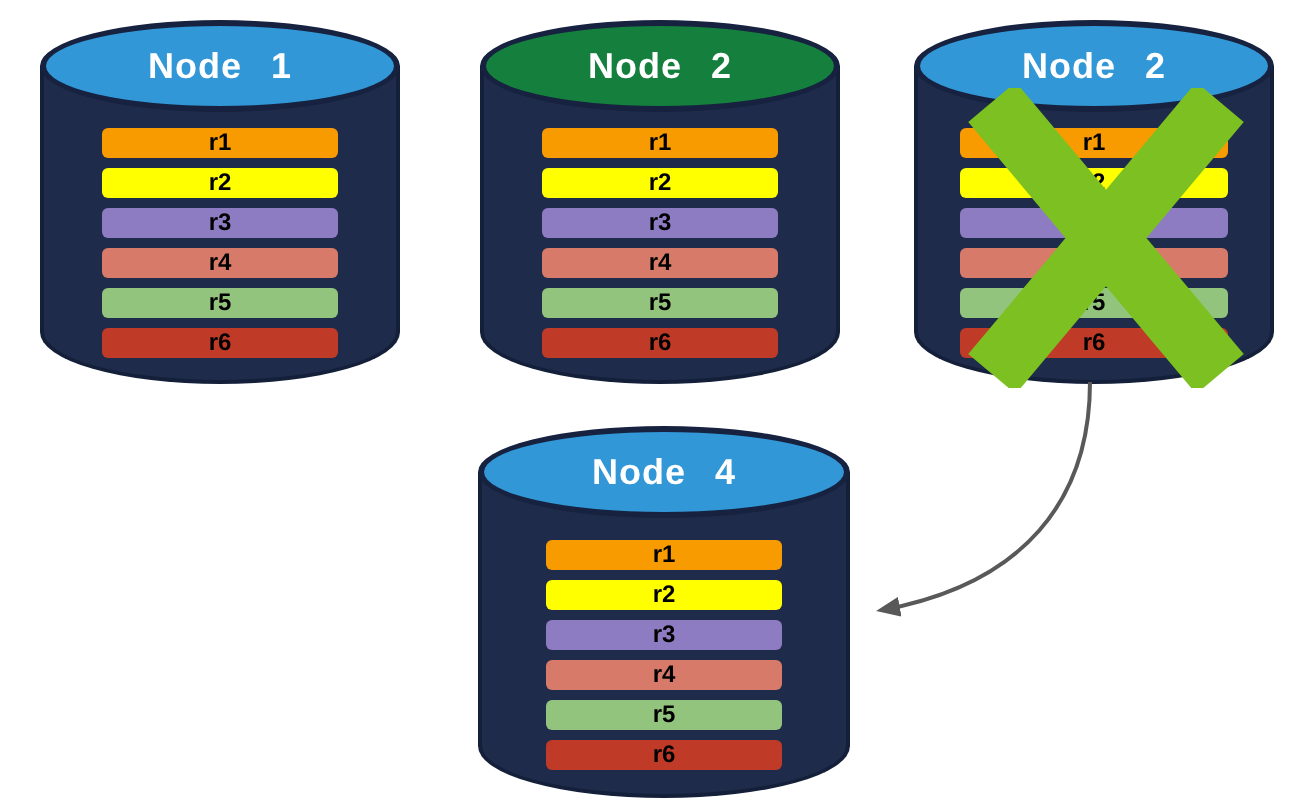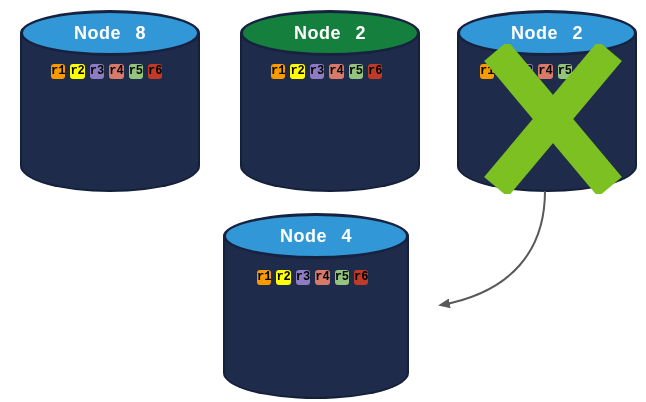--- a/index.html
+++ b/index.html
@@ -25,47 +25,47 @@
     border-radius:50%;
     box-sizing:border-box;
     display:flex;align-items:center;justify-content:center;
   }
   .node-label{
     color:#ffffff;font-weight:bold;font-size:18px;word-spacing:0.5em;
     letter-spacing:0.5px;user-select:none;
   }
   .bars{
     position:absolute;top:54px;left:50%;transform:translateX(-50%);
-    width:118px;display:flex;flex-direction:row;gap:5px;font-family:Liberation Mono, monospace;
+    width:118px;display:flex;flex-direction:column;gap:5px;
   }
   .bar{
     height:15px;line-height:15px;border-radius:3px;
     text-align:center;font-weight:bold;font-size:12px;color:#000000;
   }
   
   .node1{left:20px;top:10px;}
   .node2{left:240px;top:10px;}
   .node3{left:457px;top:10px;}
-  .node4{left:223px;top:213px;width:186px;height:186px;}
+  .node4{left:239px;top:213px;width:186px;height:186px;}
   .node3 .bars{width:134px;}
   .node4 .bars{top:57px;}
 
   
   .x-overlay{position:absolute;left:483px;top:44px;width:140px;height:150px;pointer-events:none;}
   .arrow-overlay{position:absolute;inset:0;pointer-events:none;}
 </style>
 </head>
 <body>
 
 <div class="canvas">
 
   <div class="cylinder node1">
     <div class="cyl-body" style="background: rgb(30, 43, 74);"></div>
     <div class="cyl-top" style="background: rgb(49, 151, 214);">
-      <span class="node-label">Node 8</span>
+      <span class="node-label">Node 1</span>
     </div>
     <div class="bars">
       <div class="bar" style="background: rgb(248, 155, 0);">r1</div>
       <div class="bar" style="background: rgb(255, 255, 0);">r2</div>
       <div class="bar" style="background: rgb(142, 124, 195);">r3</div>
       <div class="bar" style="background: rgb(216, 122, 106);">r4</div>
       <div class="bar" style="background: rgb(147, 196, 125);">r5</div>
       <div class="bar" style="background: rgb(192, 58, 40);">r6</div>
     </div>
   </div>

